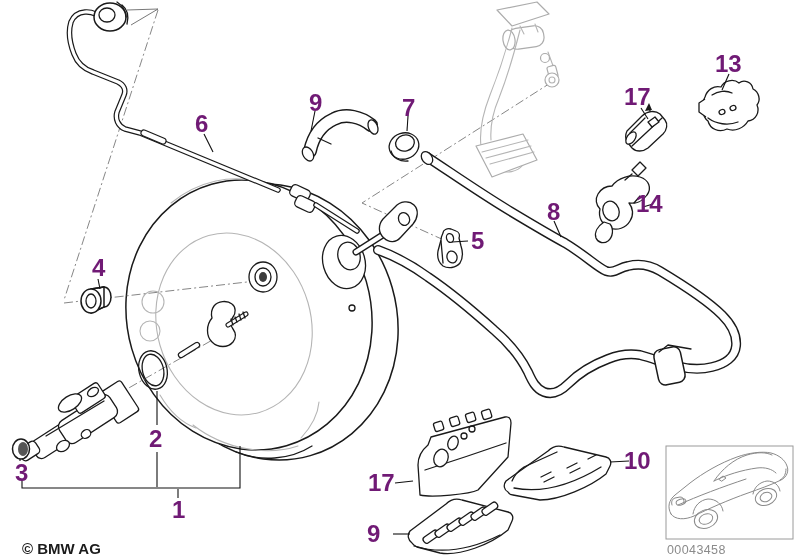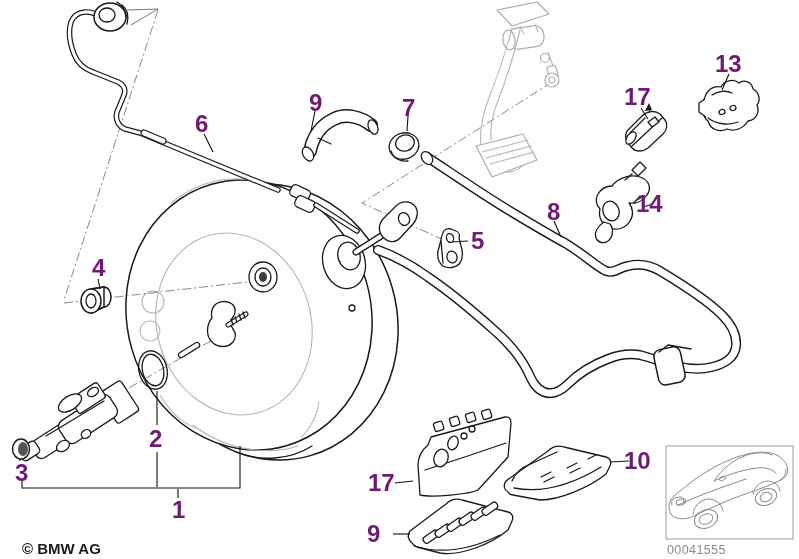--- a/index.html
+++ b/index.html
@@ -272,14 +272,14 @@
 <div class="plabel" style="left:547px;top:200px">8</div>
 <div class="plabel" style="left:309px;top:91px">9</div>
 <div class="plabel" style="left:624px;top:449px">10</div>
 <div class="plabel" style="left:367px;top:522px">9</div>
 <div class="plabel" style="left:368px;top:471px">17</div>
 <div class="plabel" style="left:715px;top:52px">13</div>
 <div class="plabel" style="left:636px;top:192px">14</div>
 <div class="plabel" style="left:624px;top:85px">17</div>
 
 <div class="copy">© BMW AG</div>
-<div class="diagno">00041555</div>
+<div class="diagno">00043458</div>
 </div>
 
 </body></html>

